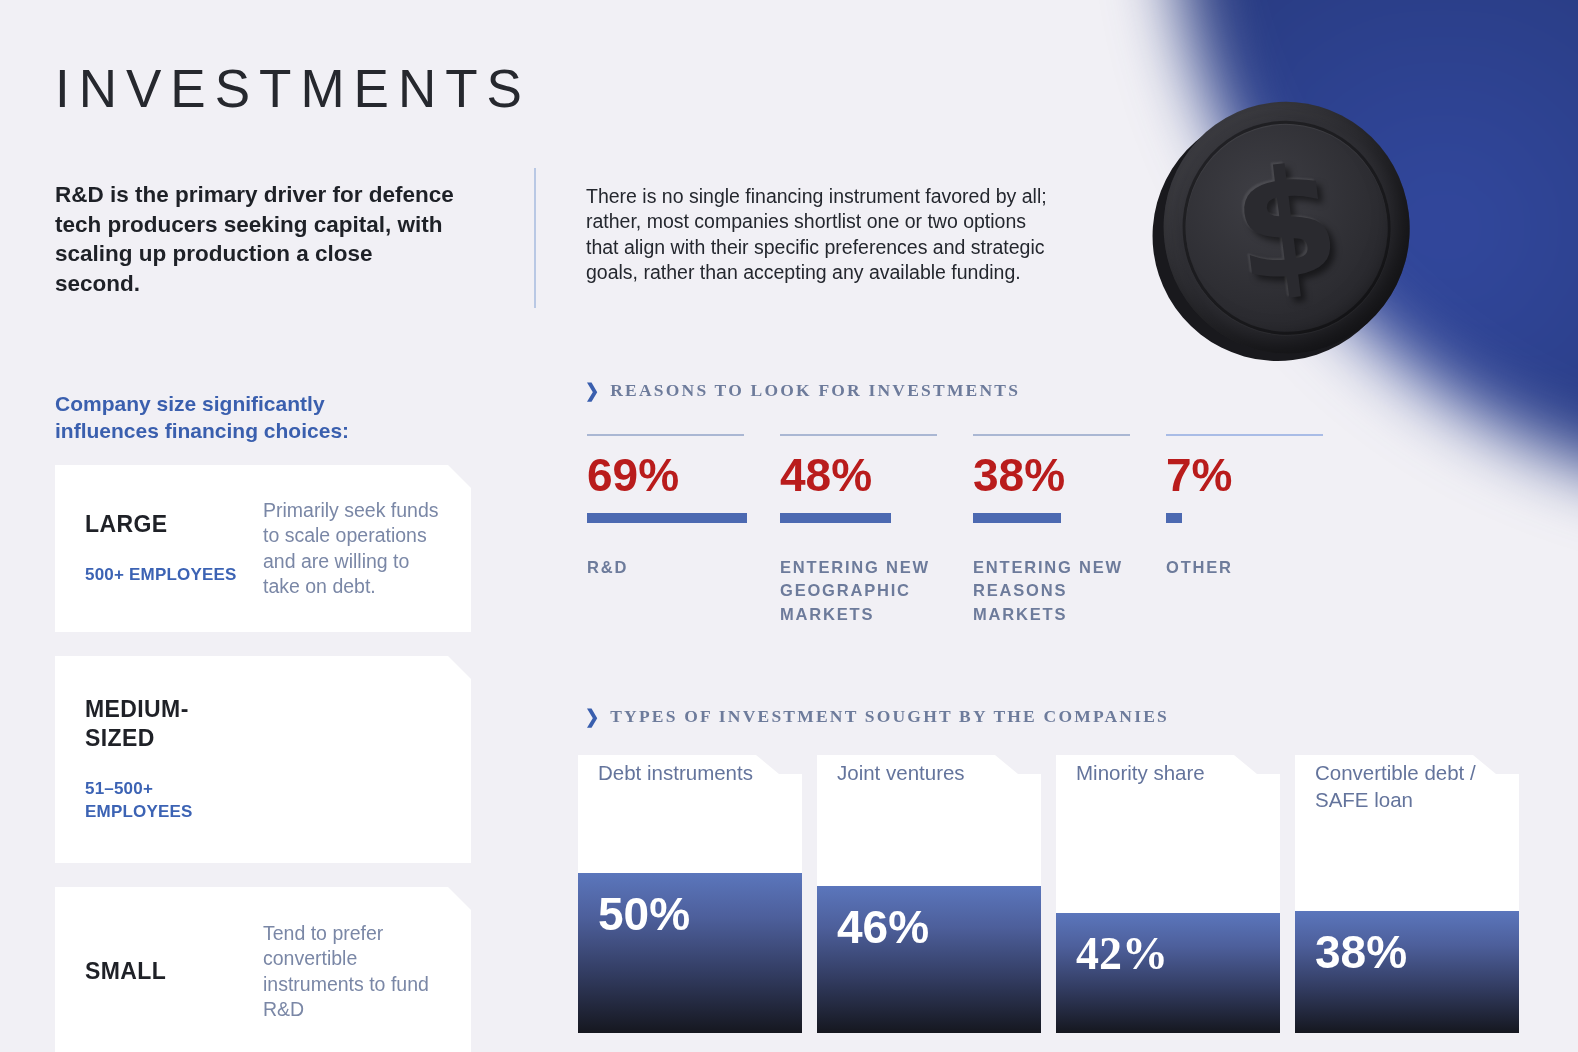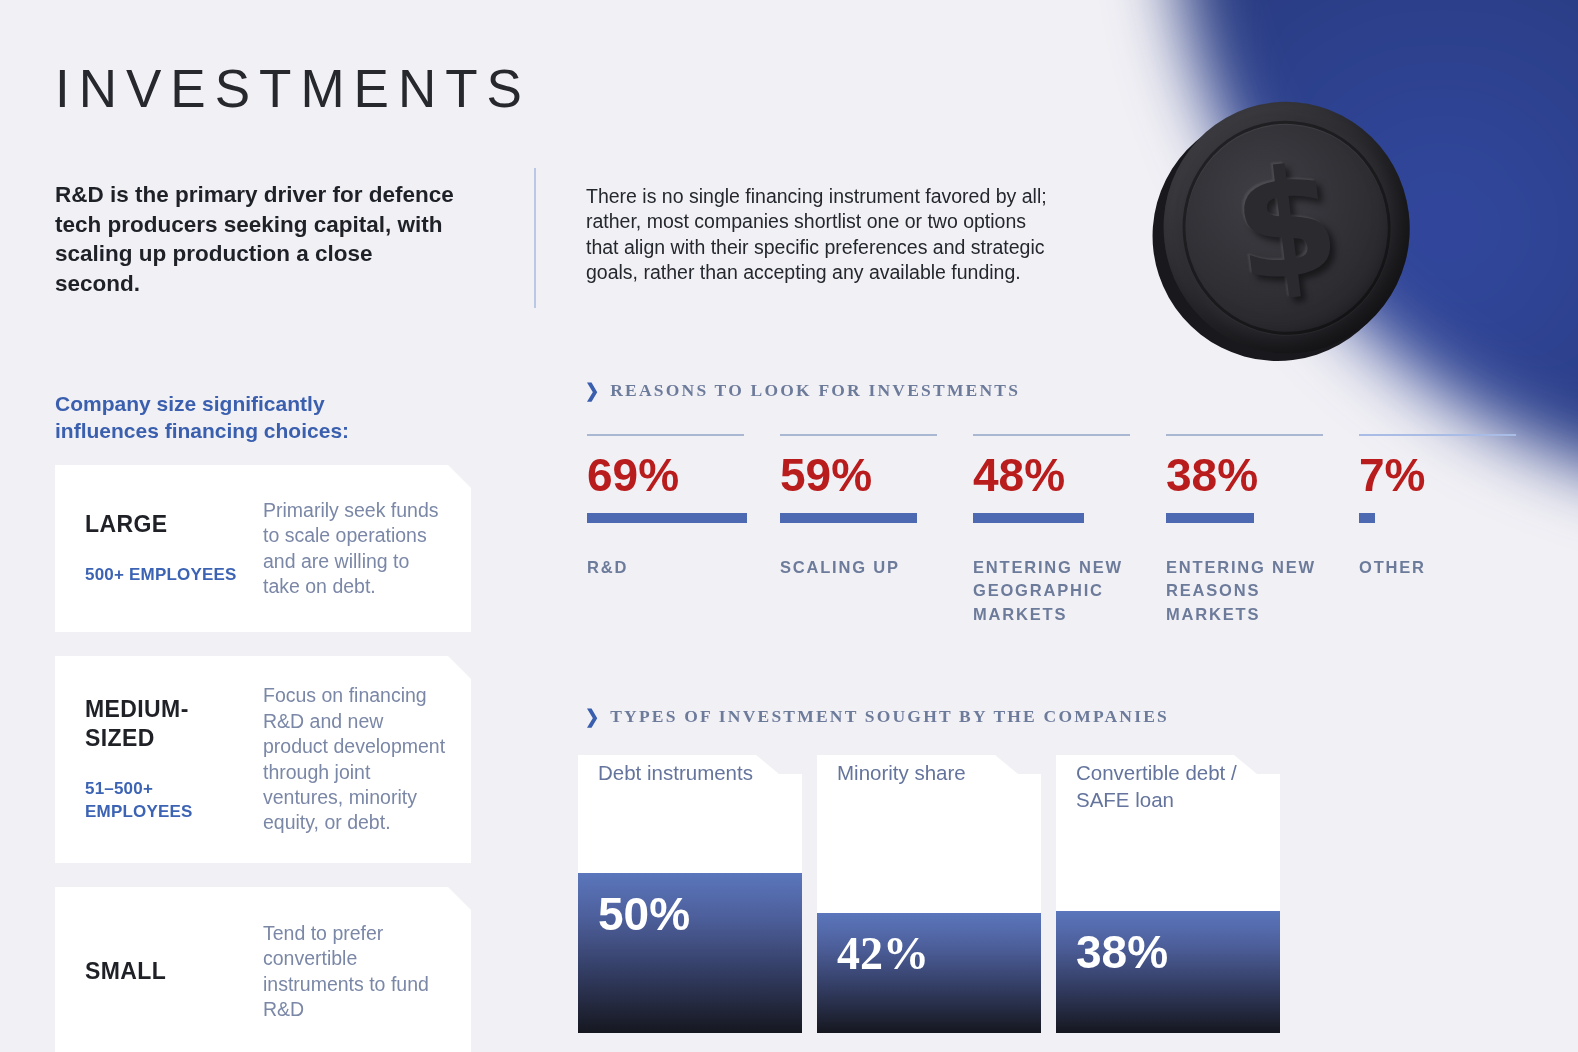--- a/index.html
+++ b/index.html
@@ -125,21 +125,20 @@
         <div class="card-name">LARGE</div>
         <div class="card-emp">500+ EMPLOYEES</div>
       </div>
       <div class="card-desc">Primarily seek funds to scale operations and are willing to take on debt.</div>
     </div>
     <div class="card card-medium">
       <div class="card-left">
         <div class="card-name">MEDIUM-SIZED</div>
         <div class="card-emp">51–500+ EMPLOYEES</div>
       </div>
-      <div class="card-desc">Focus on financing R&amp;D and new product development through joint ventures, minority equity, or debt.</div>
     </div>
     <div class="card card-small">
       <div class="card-left">
         <div class="card-name">SMALL</div>
       </div>
       <div class="card-desc">Tend to prefer convertible instruments to fund R&amp;D</div>
     </div>
   </div>
 
   <div class="sec-header reasons">
@@ -148,26 +147,20 @@
   </div>
   <div class="stats">
     <div class="stat">
       <div class="stat-line"></div>
       <div class="stat-value">69%</div>
       <div class="stat-bar" style="width: 160.08px;"></div>
       <div class="stat-label">R&amp;D</div>
     </div>
     <div class="stat">
       <div class="stat-line"></div>
-      <div class="stat-value">59%</div>
-      <div class="stat-bar" style="width: 136.88px;"></div>
-      <div class="stat-label">SCALING UP</div>
-    </div>
-    <div class="stat">
-      <div class="stat-line"></div>
       <div class="stat-value">48%</div>
       <div class="stat-bar" style="width: 111.36px;"></div>
       <div class="stat-label">ENTERING NEW GEOGRAPHIC MARKETS</div>
     </div>
     <div class="stat">
       <div class="stat-line"></div>
       <div class="stat-value">38%</div>
       <div class="stat-bar" style="width: 88.16px;"></div>
       <div class="stat-label">ENTERING NEW REASONS MARKETS</div>
     </div>
@@ -184,20 +177,26 @@
     <span class="sec-title">TYPES OF INVESTMENT SOUGHT BY THE COMPANIES</span>
   </div>
   <div class="tcards">
     <div class="tcard">
       <div class="tcard-label">Debt instruments</div>
       <div class="tcard-fill" style="height: 160px;">
         <div class="tcard-value">50%</div>
       </div>
     </div>
     <div class="tcard">
+      <div class="tcard-label">Joint ventures</div>
+      <div class="tcard-fill" style="height: 147.2px;">
+        <div class="tcard-value">46%</div>
+      </div>
+    </div>
+    <div class="tcard">
       <div class="tcard-label">Minority share</div>
       <div class="tcard-fill" style="height: 120px; font-family: Liberation Serif, serif;">
         <div class="tcard-value">42%</div>
       </div>
     </div>
     <div class="tcard">
       <div class="tcard-label">Convertible debt / SAFE loan</div>
       <div class="tcard-fill" style="height: 121.6px;">
         <div class="tcard-value">38%</div>
       </div>

